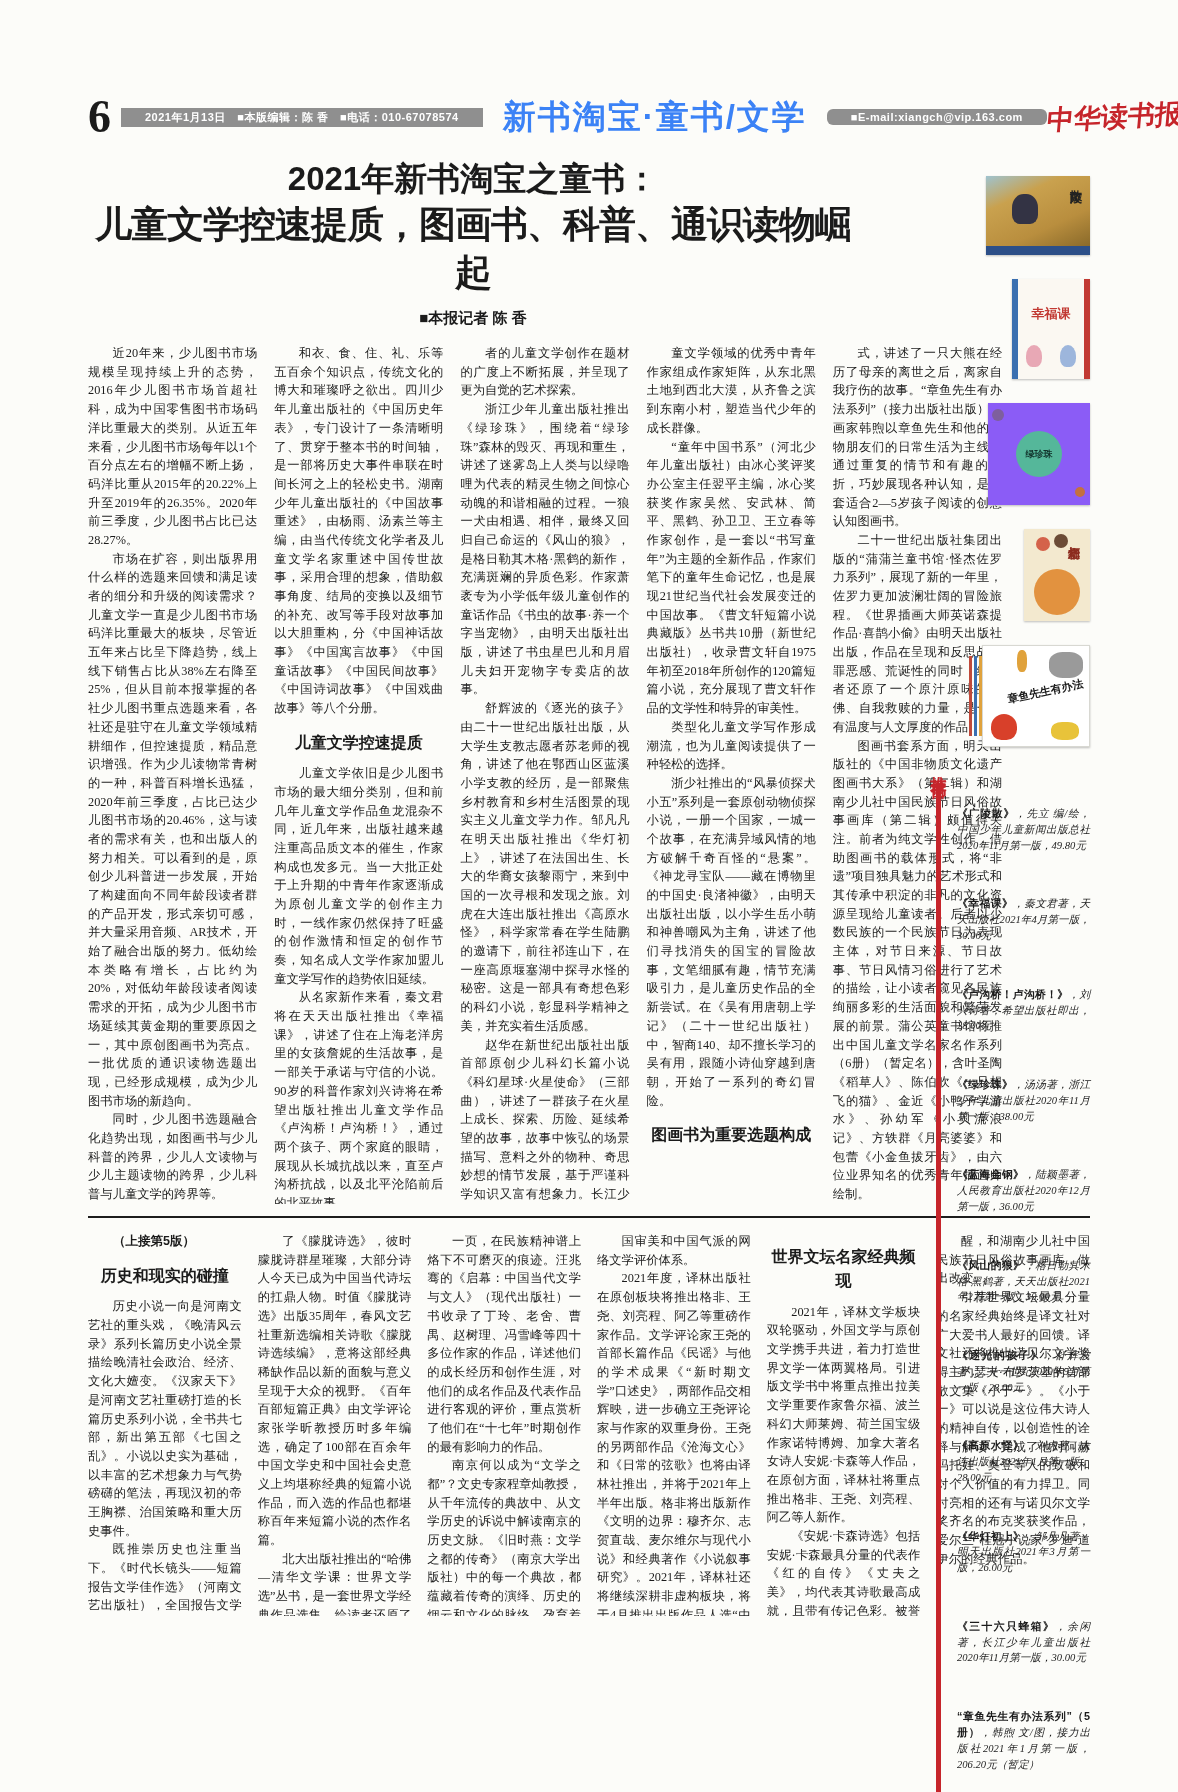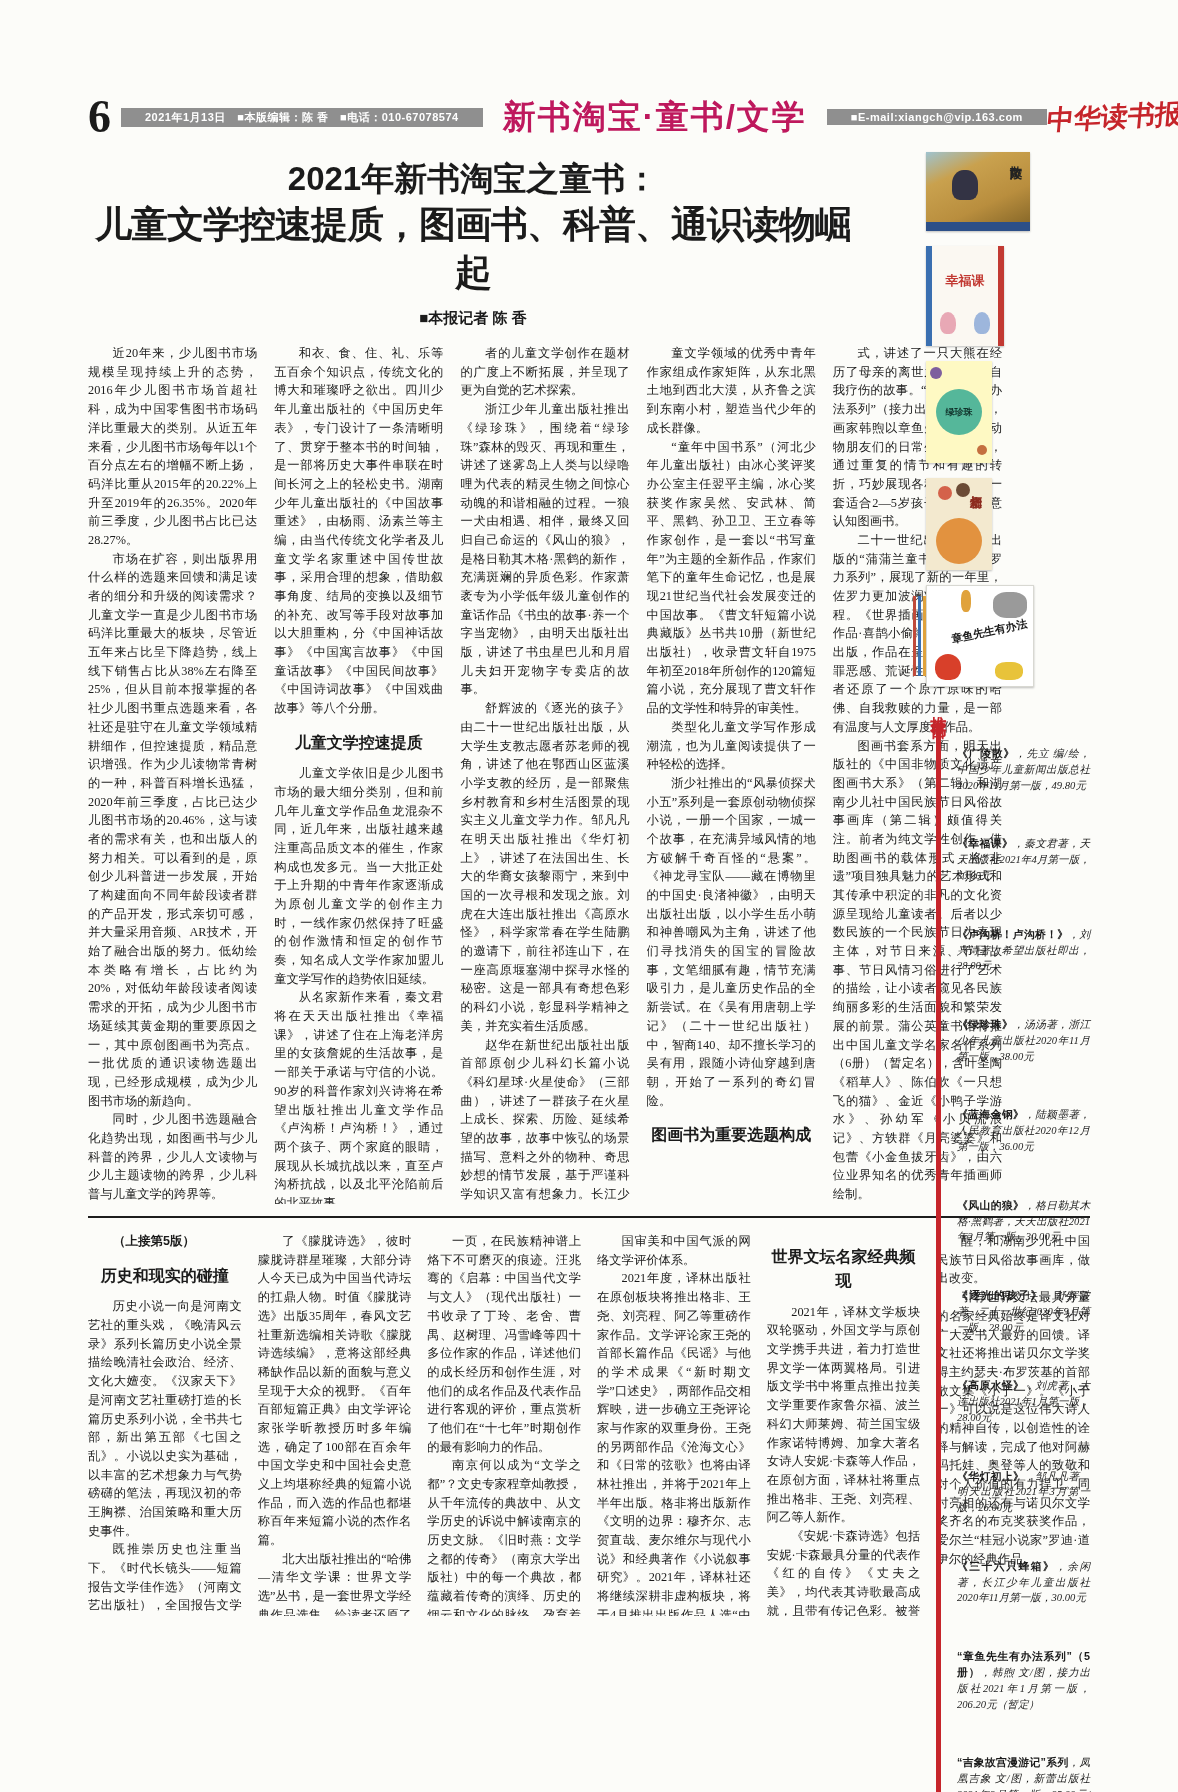--- a/index.html
+++ b/index.html
@@ -6,22 +6,22 @@
   .sheet{position:relative;width:1178px;height:1792px;margin:0 auto;background:#fcfcf9;
          font-family:"Liberation Serif","DejaVu Serif",serif;color:#1b1b1b;overflow:hidden;}
   .content{position:relative;padding:92px 88px 0 88px;}
 
   
   .hdr{display:flex;align-items:center;height:50px;}
   .pagenum{font-size:46px;font-weight:bold;line-height:0.9;margin-right:10px;}
   .graybar{background:#8f8f8f;color:#fff;font-family:"Liberation Sans",sans-serif;
            font-size:11px;font-weight:bold;padding:2px 24px;white-space:nowrap;letter-spacing:0.5px;}
   .bar-left{width:322px;}
-  .bar-right{width:198px;}
-  .sec-title{font-family:"Liberation Sans",sans-serif;font-weight:bold;color:#be185d;
+  .bar-right{width:198px;border-radius:6px;}
+  .sec-title{font-family:"Liberation Sans",sans-serif;font-weight:bold;color:#3b82f6;
              font-size:33px;letter-spacing:2px;margin:15px 12px;white-space:nowrap;}
   .dbl{width:16px;height:8px;border-top:2px solid #333;border-bottom:2px solid #333;margin:0 4px;}
   .masthead{margin-left:auto;color:#c6252b;font-size:27px;font-weight:bold;
             font-family:"DejaVu Serif",serif;transform:rotate(-3deg) skewX(-8deg);white-space:nowrap;}
 
   
   .headline-wrap{width:770px;text-align:center;margin-top:16px;font-family:"Liberation Sans",sans-serif;}
   .hl1{font-size:33px;font-weight:bold;line-height:1.3;}
   .hl2{font-size:37px;font-weight:bold;line-height:1.3;letter-spacing:-1px;}
   .byline{font-size:15px;font-weight:bold;margin-top:12px;}
@@ -31,30 +31,30 @@
   .col,.bcol{flex:1 1 0;overflow:hidden;font-size:12.3px;line-height:1.52;text-align:justify;}
   .col p,.bcol p{margin:0;text-indent:2em;}
   .subhead{font-family:"Liberation Sans",sans-serif;font-size:16px;font-weight:bold;
            text-align:center;margin:13px 0 9px;text-indent:0;}
   .contnote{font-family:"Liberation Sans",sans-serif;font-size:12.5px;font-weight:bold;margin:0;}
   .divider{border:none;border-top:2px solid #1d1d1d;margin:12px 0 14px 0;}
   .bottom-section{display:flex;gap:16px;height:384px;overflow:hidden;}
 
   
   .sidebar{position:absolute;top:152px;right:88px;width:164px;}
-  .covers{display:flex;flex-direction:column;align-items:flex-start;gap:15px;}
+  .covers{display:flex;flex-direction:column;align-items:flex-end;gap:24px;margin-top:24px;}
   .cover{position:relative;box-shadow:0 1px 2px rgba(0,0,0,0.25);flex:none;}
   .c1{width:104px;height:70px;background:linear-gradient(155deg,#9fc3cf 0%,#c9a14e 30%,#b98e3e 68%,#8a6a2a 100%);border-bottom:9px solid #2c4f88;}
   .c1 .vtitle{position:absolute;right:6px;top:5px;writing-mode:vertical-rl;font-weight:bold;font-size:12px;color:#222;}
   .c1 .fig{position:absolute;left:26px;top:18px;width:26px;height:30px;background:#334;border-radius:45% 45% 30% 30%;}
   .c2{width:66px;height:100px;background:#fbf8f2;border-left:6px solid #3a6fb0;border-right:6px solid #c23a33;}
   .c2 .t{position:absolute;top:26px;left:0;right:0;text-align:center;color:#c23a33;font-weight:bold;font-size:13px;font-family:"Liberation Sans",sans-serif;}
   .c2 .b1{position:absolute;left:8px;bottom:12px;width:16px;height:22px;background:#e8a8b5;border-radius:50% 50% 40% 40%;}
   .c2 .b2{position:absolute;right:8px;bottom:12px;width:16px;height:22px;background:#9db6dc;border-radius:50% 50% 40% 40%;}
-  .c3{width:66px;height:102px;background:#fef9c3;}
+  .c3{width:66px;height:102px;background:#8b5cf6;padding-left:36px;}
   .c3 .disc{position:absolute;left:50%;top:50%;transform:translate(-50%,-50%);width:46px;height:46px;border-radius:50%;background:#55b79a;display:flex;align-items:center;justify-content:center;}
   .c3 .disc span{font-size:9px;font-weight:bold;color:#10312a;}
   .c3 .leaf1{position:absolute;left:4px;top:6px;width:12px;height:12px;border-radius:50%;background:#7e5f9e;}
   .c3 .leaf2{position:absolute;right:5px;bottom:8px;width:10px;height:10px;border-radius:50%;background:#c4703f;}
   .c4{width:66px;height:92px;background:#f3e9cf;}
   .c4 .moon{position:absolute;left:50%;bottom:6px;transform:translateX(-50%);width:46px;height:46px;border-radius:50%;background:#e2923f;}
   .c4 .t{position:absolute;right:8px;top:8px;writing-mode:vertical-rl;font-weight:bold;font-size:12px;color:#8c2b1e;}
   .c4 .kid{position:absolute;left:12px;top:8px;width:14px;height:14px;border-radius:50%;background:#d4624a;}
   .c4 .kid2{position:absolute;left:30px;top:5px;width:14px;height:14px;border-radius:50%;background:#6b4b36;}
   .c5{width:106px;height:100px;background:#ffffff;border:1px solid #d8d8d2;}

